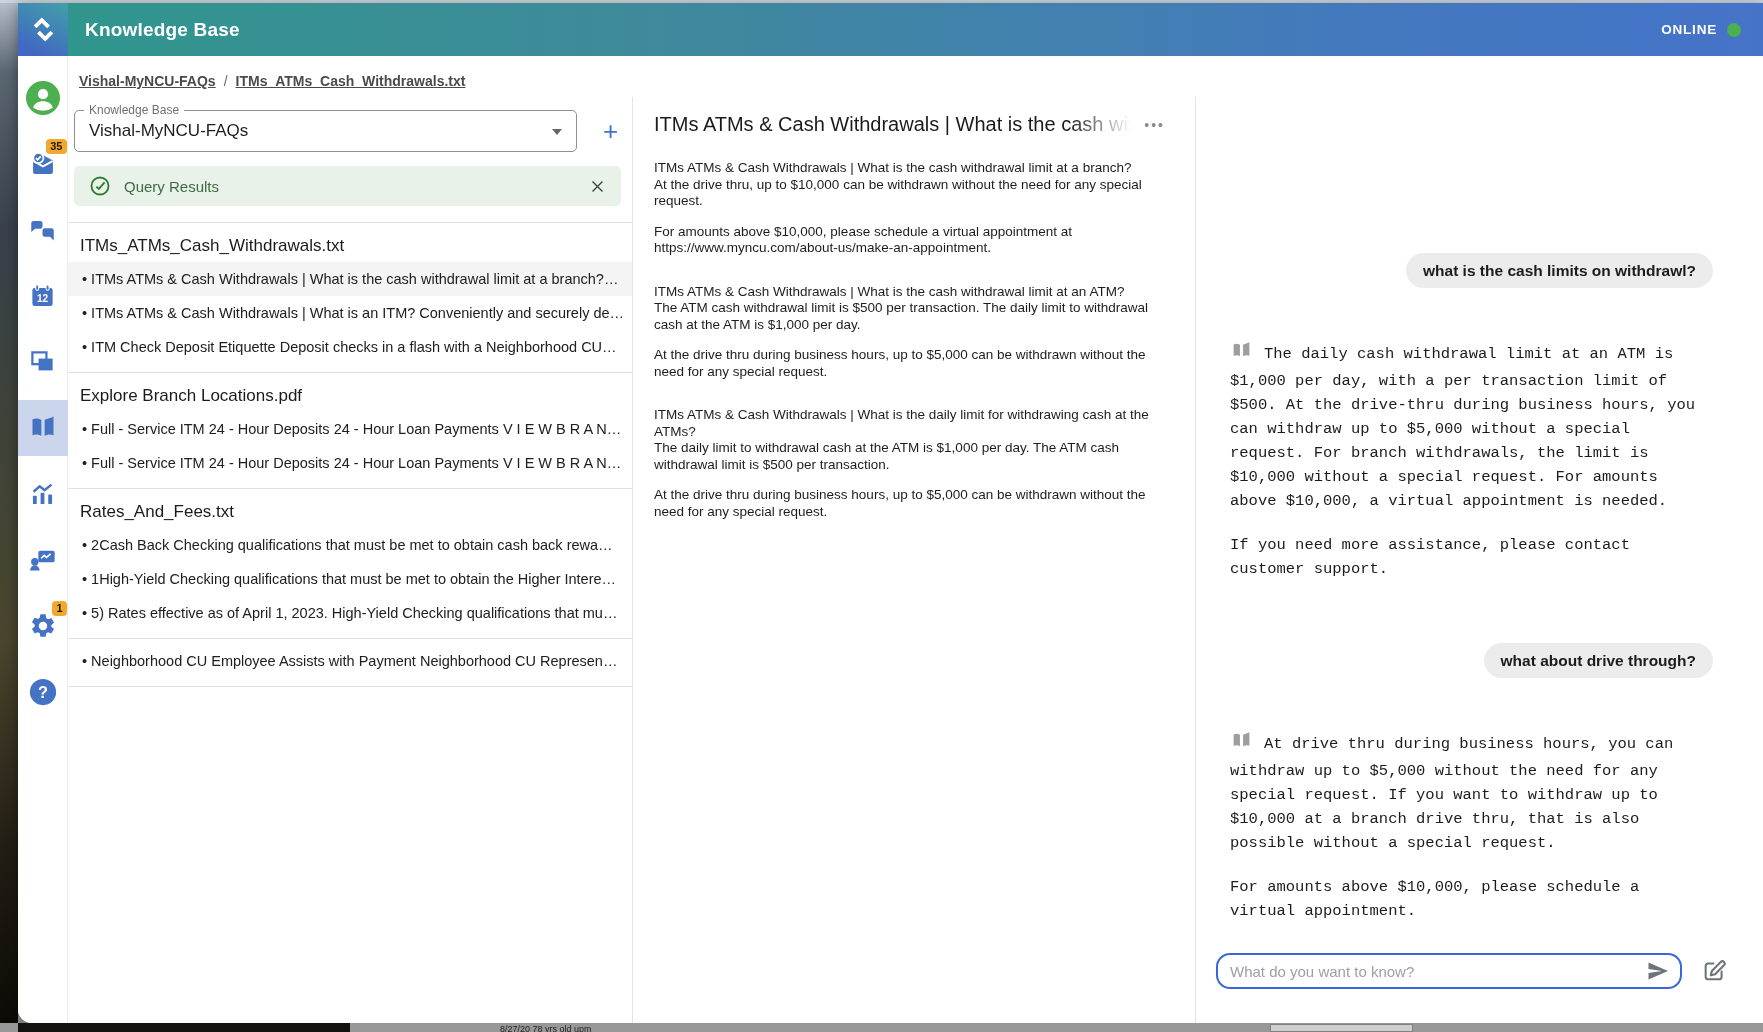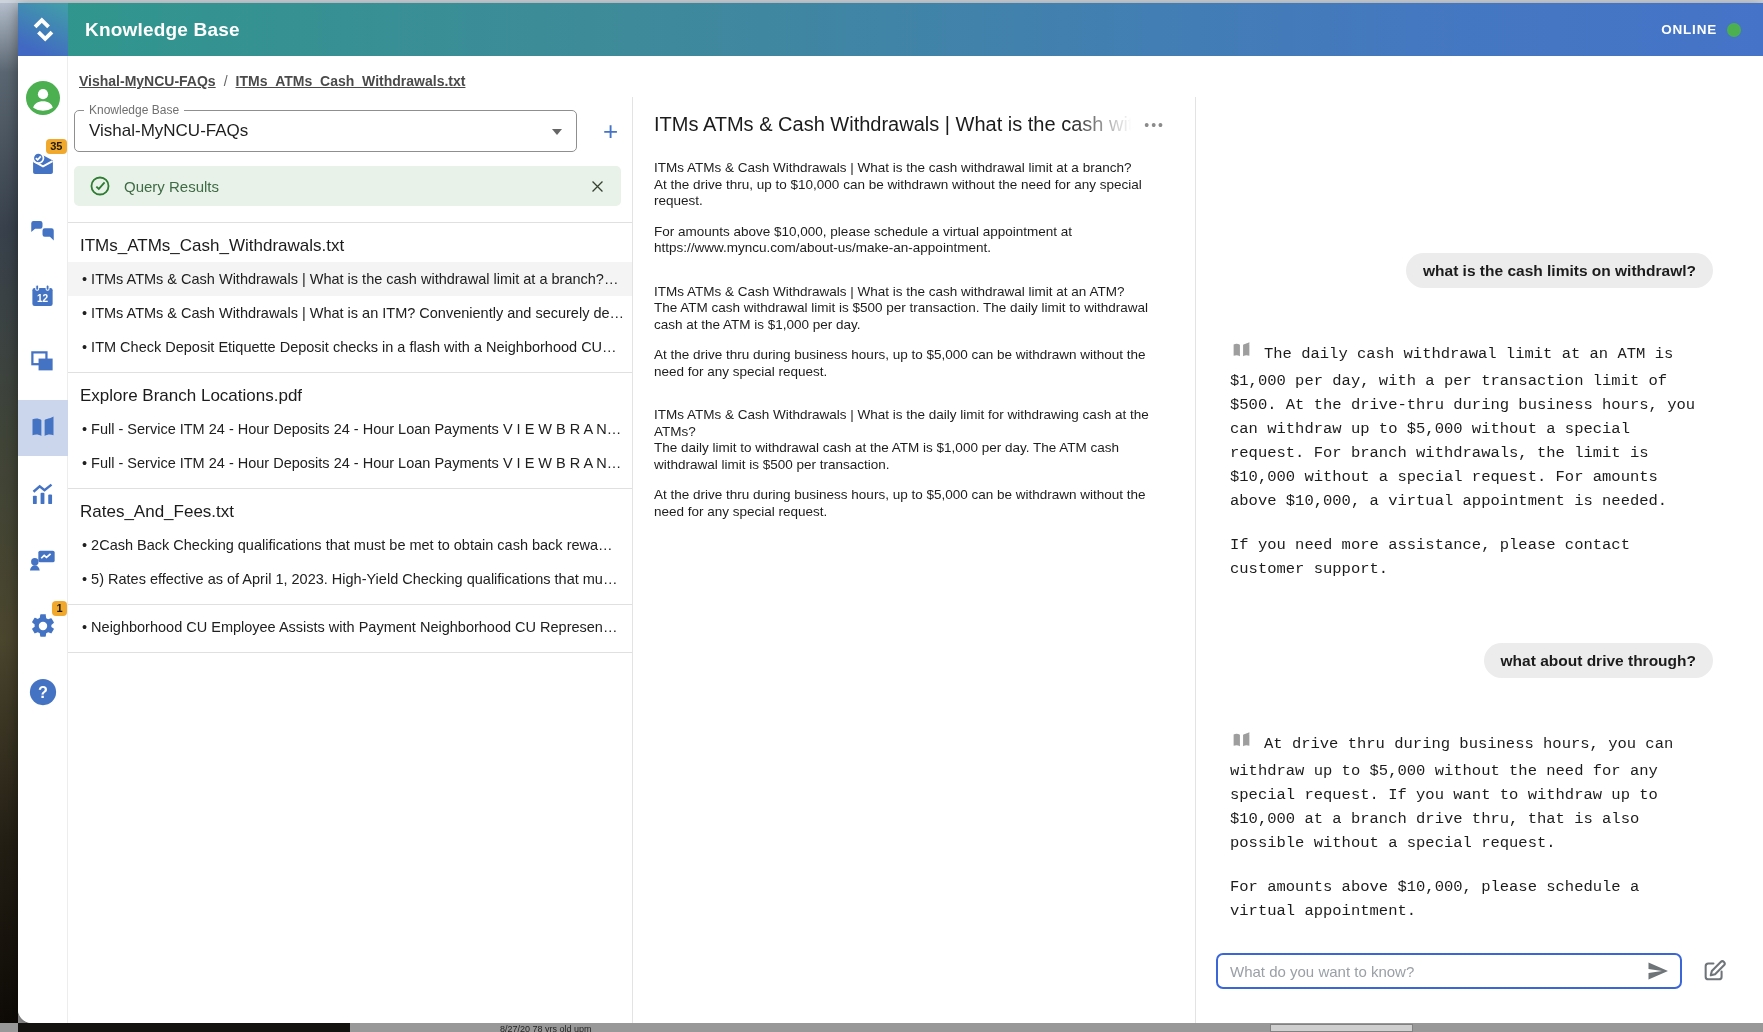--- a/index.html
+++ b/index.html
@@ -91,21 +91,21 @@
                    display:flex; flex-direction:column; overflow:hidden; }
   .msg-user { align-self:flex-end; background:#ECECEC; border-radius:18px; padding:8px 17px;
               font-size:15.5px; color:#1c1c1c; line-height:19px;font-weight:bold; }
   .msg-bot { margin-top:52px; font-size:15.5px; line-height:24px; color:#1c1c1c; }
   .msg-bot + .msg-user { margin-top:62px; }
   .bot-p { margin:0;font-family:Liberation Mono, monospace; }
   .bot-p.extra { margin-top:20px; }
   .book-glyph { display:inline-block; vertical-align:-3px; margin-right:11px; }
 
   .chat-input { position:absolute; left:20px; bottom:34px; width:466px; height:36px; border:2px solid #3A66D8;
-                border-radius:7px; display:flex; align-items:center; padding:0 10px 0 12px; background:#fff; }
+                border-radius:14px; display:flex; align-items:center; padding:0 10px 0 12px; background:#fff; }
   .chat-input input { border:0; outline:0; flex:1; font-size:15px; color:#222; font-family:inherit; background:transparent; }
   .chat-input input::placeholder { color:#9aa0a6; }
   .send-btn { margin-left:8px; display:flex; cursor:pointer; }
   .compose-btn { position:absolute; left:505px; bottom:39px; display:flex; cursor:pointer; }
 </style>
 </head>
 <body>
 
 <div class="stage">
   <div class="bg-left"></div>
@@ -254,20 +254,21 @@
 
   <div class="snippet"><span>Full - Service ITM 24 - Hour Deposits 24 - Hour Loan Payments V I E W B R A N…</span></div>
 </div>
   </section>
 
   <section class="fsec">
     <div class="fname">Rates_And_Fees.txt</div>
     <div>
   <div class="snippet"><span>2Cash Back Checking qualifications that must be met to obtain cash back rewa…</span></div>
 
+  <div class="snippet"><span>1High-Yield Checking qualifications that must be met to obtain the Higher Intere…</span></div>
 
   <div class="snippet"><span>5) Rates effective as of April 1, 2023. High-Yield Checking qualifications that mu…</span></div>
 </div>
   </section>
 
   <section class="fsec">
     <div>
 
   <div class="snippet"><span>Neighborhood CU Employee Assists with Payment Neighborhood CU Represen…</span></div>
 </div>

